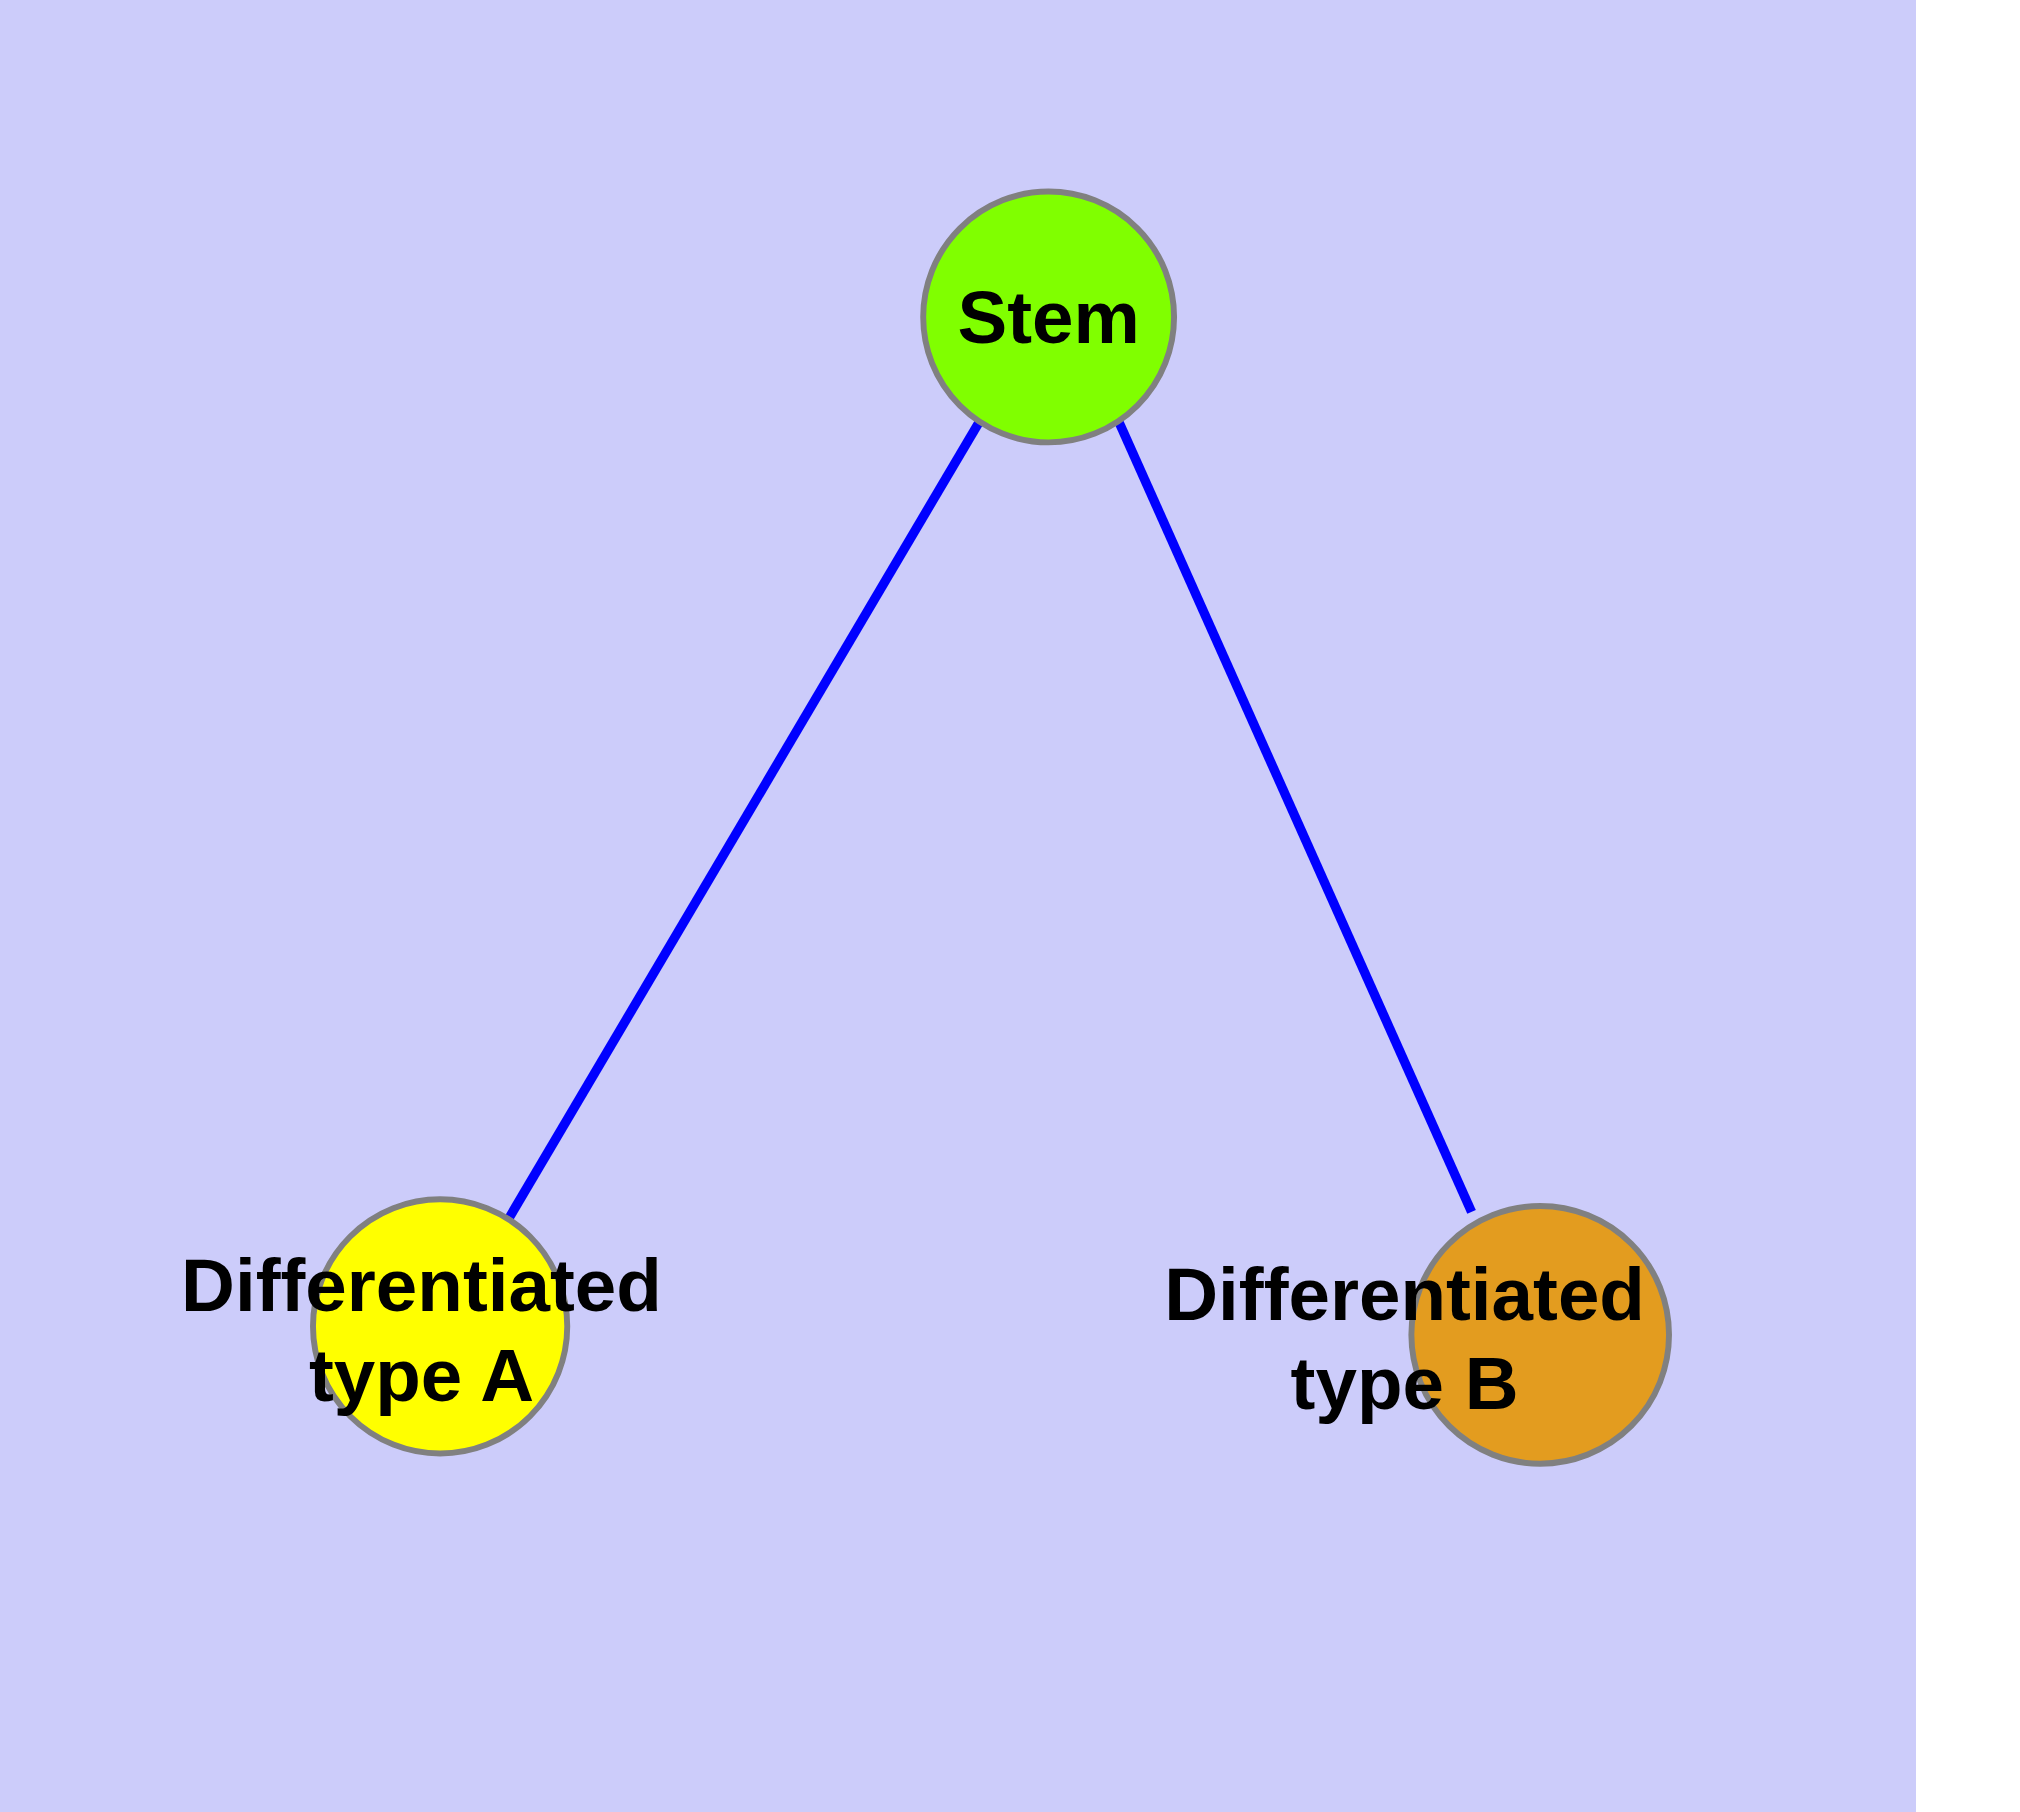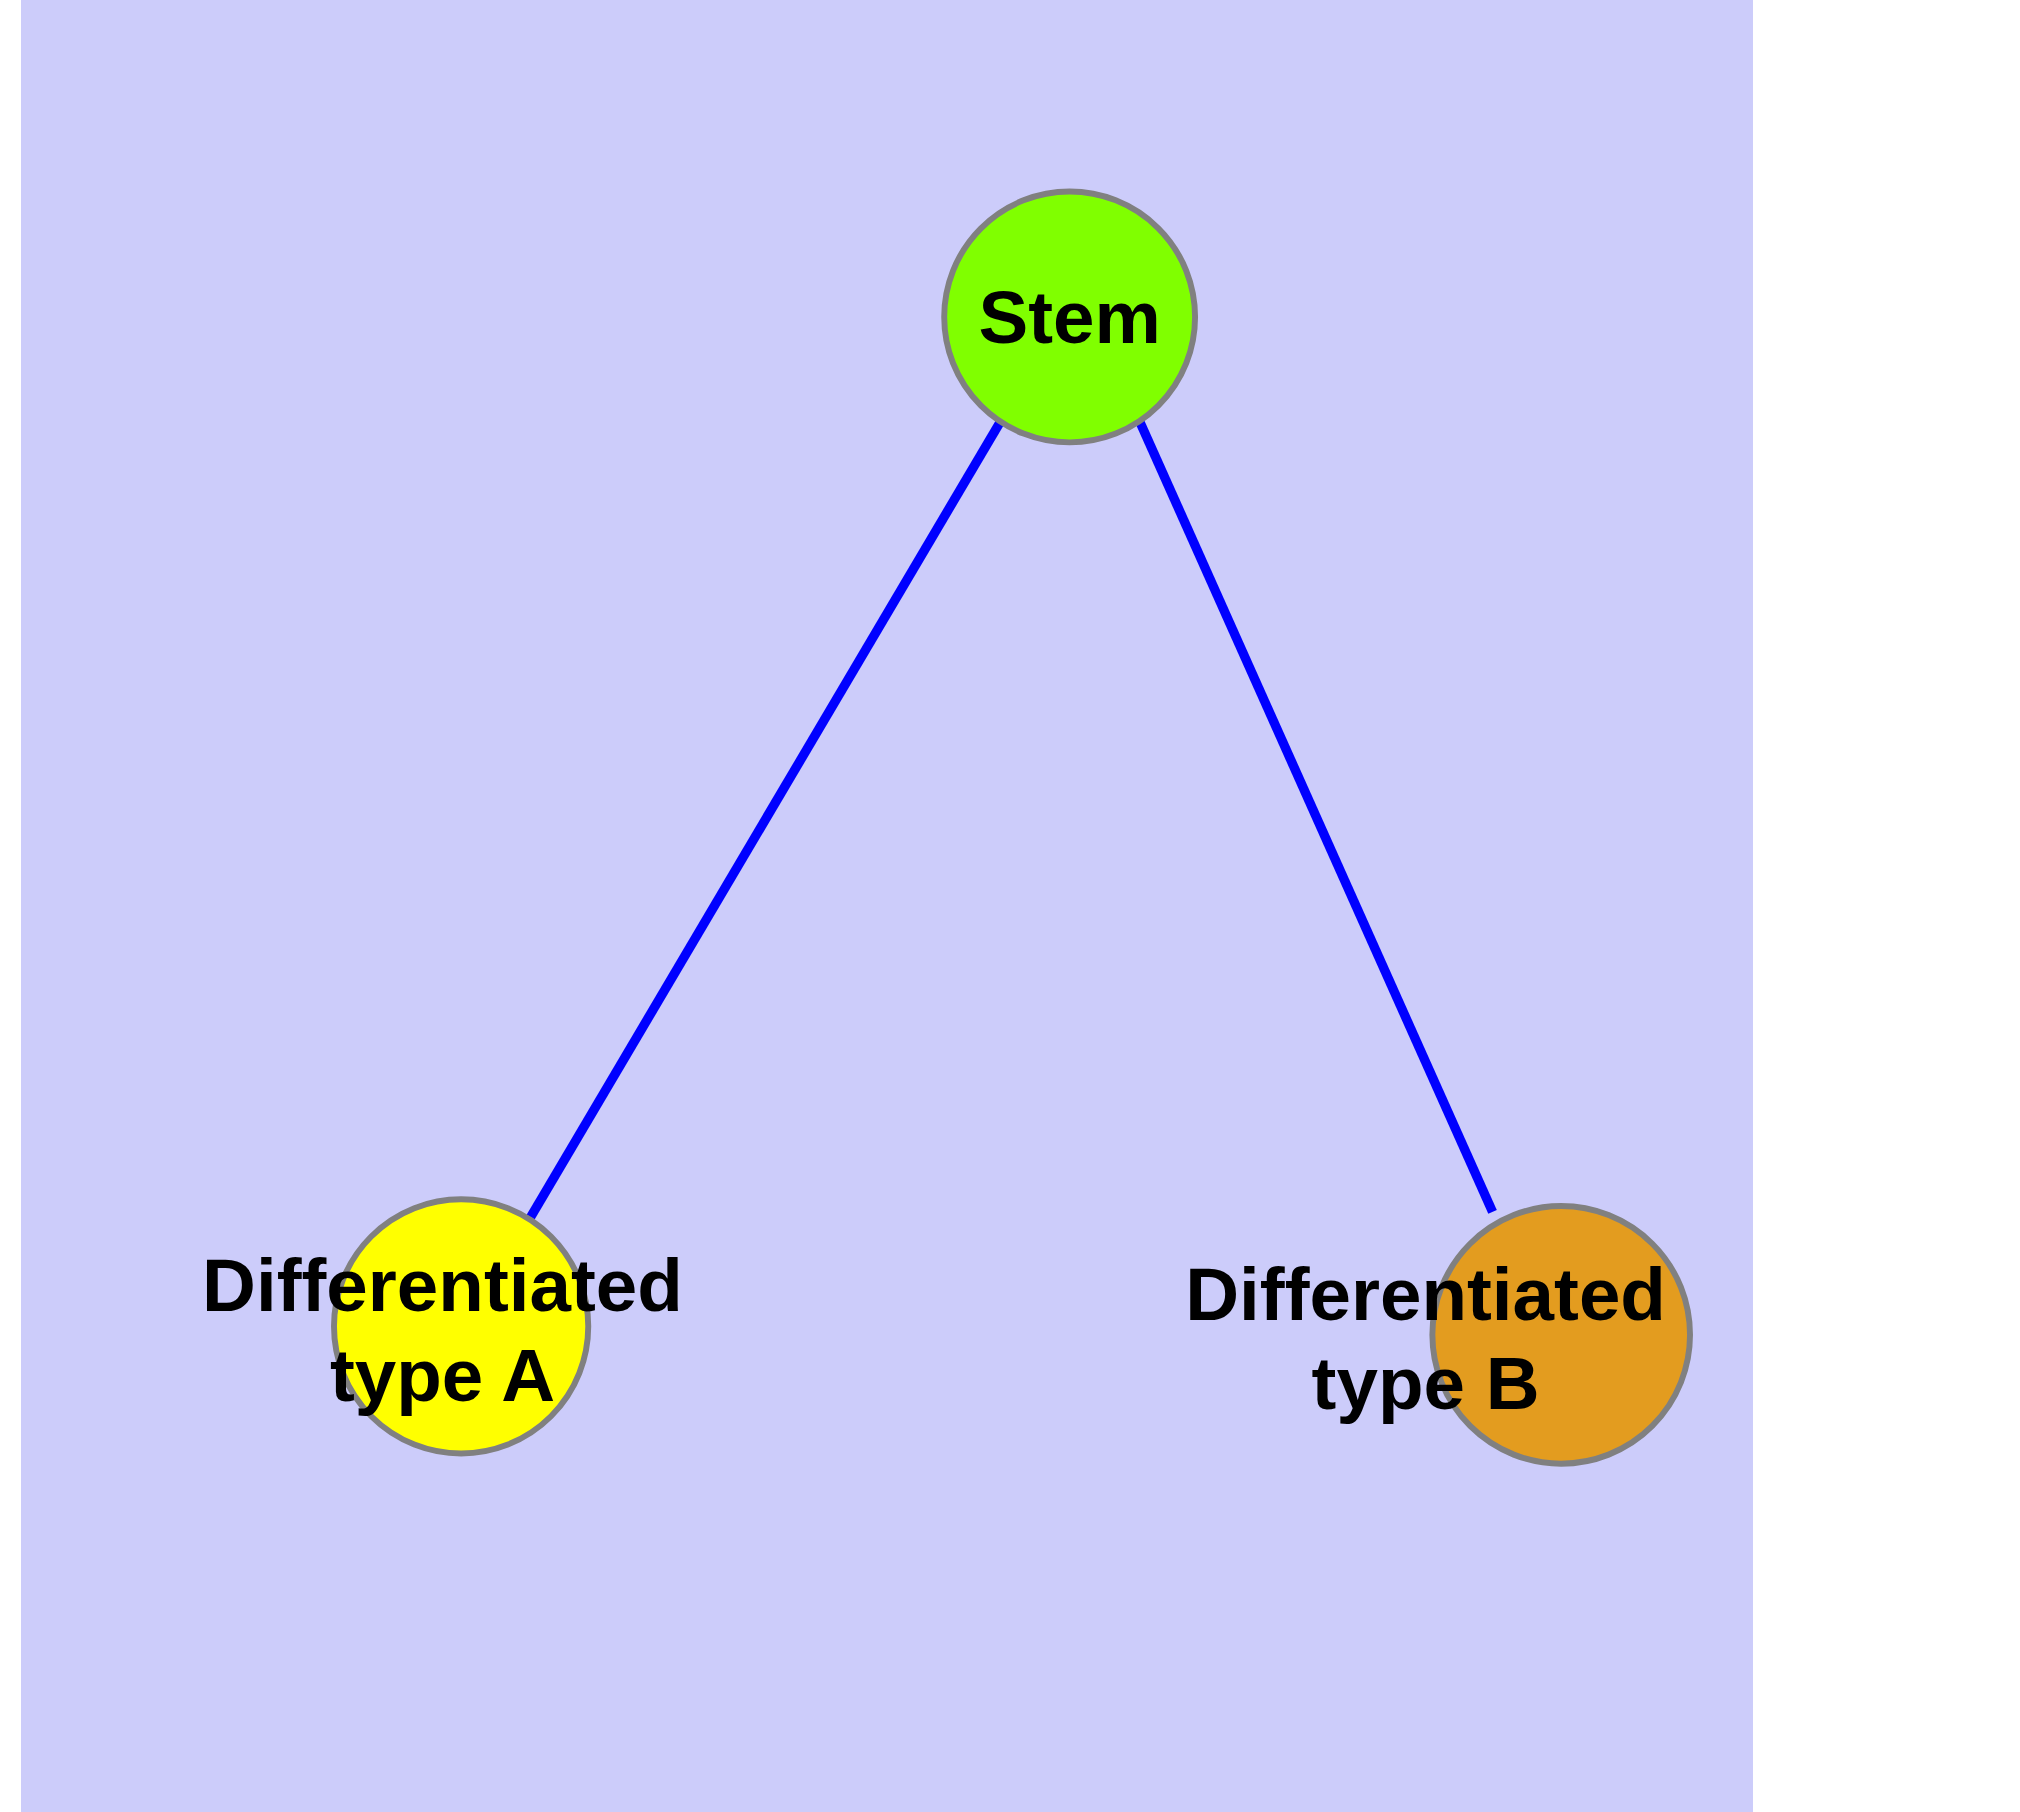--- a/index.html
+++ b/index.html
@@ -32,21 +32,21 @@
     dominant-baseline: alphabetic;
     paint-order: normal;
   }
   .edge-line {
     stroke-linecap: butt;
   }
 </style>
 </head>
 <body>
 
-<div id="canvas" style="width: 1732px; height: 1812px; background: rgb(204, 204, 250); margin-left: 21px;">
+<div id="canvas" style="width: 1916px; height: 1812px; background: rgb(204, 204, 250);">
   <svg id="graph-svg" viewBox="0 0 2384 2138" style="width: 2021px; height: 1812px;">
     <rect id="bg-rect" x="0" y="0" width="2384" height="2138" fill="#ccccfa"></rect>
 
     <g id="edges-group">
       <line class="edge-line" id="edge-stem-to-diff-a" x1="1155" y1="498" x2="601" y2="1436" stroke="#0000ff" stroke-width="11"></line>
       <line class="edge-line" id="edge-stem-to-diff-b" x1="1320" y1="498" x2="1736" y2="1430" stroke="#0000ff" stroke-width="11"></line>
     </g>
 
     <g id="nodes-group">
       <circle id="node-circle-stem" cx="1237" cy="374" r="148" fill="#80ff00" stroke="#808080" stroke-width="7"></circle>

